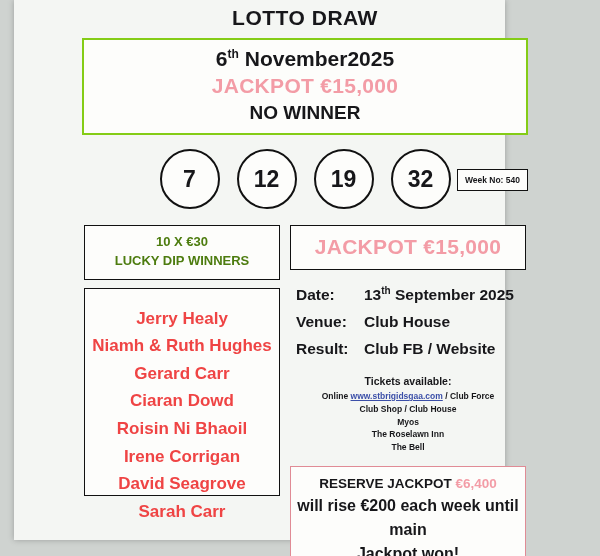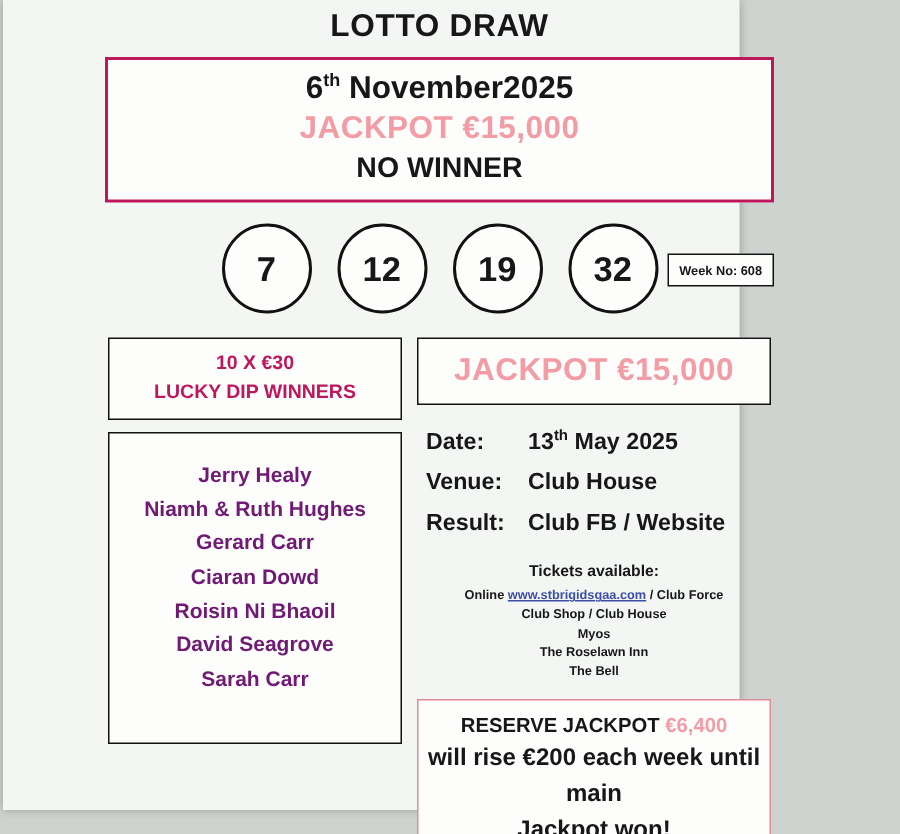--- a/index.html
+++ b/index.html
@@ -8,21 +8,21 @@
   }
   body {
     width: 600px;
     height: 556px;
     background: #cfd3d0;
     font-family: "Liberation Sans", sans-serif;
     overflow: hidden;
   }
   .page {
     position: absolute;
-    left: 2px;
+    left: 14px;
     top: 0px;
     width: 491px;
     height: 540px;
     background: #f4f6f3;
     box-shadow: 0 0 6px rgba(0,0,0,0.25);
   }
   .sheet {
     position: absolute;
     left: 68px;
     top: 0px;
@@ -36,21 +36,21 @@
     font-size: 21px;
     font-weight: bold;
     letter-spacing: 0.5px;
     color: #17171a;
     margin-top: 6px;
   }
 
   
   .header-box {
     margin-top: 8px;
-    border: 2px solid #be185d;
+    border: 2px solid #84cc16;
     padding: 6px 0 8px 0;
     background: #fdfdfb;
   }
   .draw-date {
     text-align: center;
     font-size: 21px;
     font-weight: bold;
     color: #17171a;
     line-height: 1.25;
   }
@@ -126,36 +126,36 @@
     flex: 1;
   }
 
   .luckydip-head {
     border: 1.5px solid #111;
     background: #fdfdfb;
     text-align: center;
     padding: 7px 4px 8px 4px;
     font-size: 13px;
     font-weight: bold;
-    color: #be185d;
+    color: #4d7c0f;
     line-height: 1.45;
   }
   .winners-box {
     border: 1.5px solid #111;
     background: #fdfdfb;
     margin-top: 8px;
     height: 208px;
     padding-top: 16px;
     box-sizing: border-box;
   }
   .winner {
     text-align: center;
-    font-size: 14px;
-    font-weight: bold;
-    color: #701a75;
+    font-size: 17px;
+    font-weight: bold;
+    color: #ef4444;
     line-height: 1.62;
   }
 
   .jackpot-head {
     border: 1.5px solid #111;
     background: #fdfdfb;
     text-align: center;
     padding: 9px 4px 10px 4px;
     font-size: 21px;
     font-weight: bold;
@@ -240,48 +240,49 @@
       <div class="nowinner">NO WINNER</div>
     </div>
 
     <div class="numbers-row">
       <div class="balls">
         <div class="ball">7</div>
         <div class="ball">12</div>
         <div class="ball">19</div>
         <div class="ball">32</div>
       </div>
-      <div class="week-box">Week No: 608</div>
+      <div class="week-box">Week No: 540</div>
     </div>
 
     <div class="lower">
 
       <div class="col-left">
         <div class="luckydip-head">
           <div>10 X €30</div>
           <div>LUCKY DIP WINNERS</div>
         </div>
         <div class="winners-box">
           <div class="winner">Jerry Healy</div>
           <div class="winner">Niamh &amp; Ruth Hughes</div>
           <div class="winner">Gerard Carr</div>
           <div class="winner">Ciaran Dowd</div>
           <div class="winner">Roisin Ni Bhaoil</div>
+          <div class="winner">Irene Corrigan</div>
           <div class="winner">David Seagrove</div>
           <div class="winner">Sarah Carr</div>
         </div>
       </div>
 
       <div class="col-right">
         <div class="jackpot-head">JACKPOT €15,000</div>
 
         <div class="details">
           <div class="detail-row">
             <div class="detail-label">Date:</div>
-            <div class="detail-value"><span>13</span><sup>th</sup><span> May 2025</span></div>
+            <div class="detail-value"><span>13</span><sup>th</sup><span> September 2025</span></div>
           </div>
           <div class="detail-row">
             <div class="detail-label">Venue:</div>
             <div class="detail-value">Club House</div>
           </div>
           <div class="detail-row">
             <div class="detail-label">Result:</div>
             <div class="detail-value">Club FB / Website</div>
           </div>
         </div>

